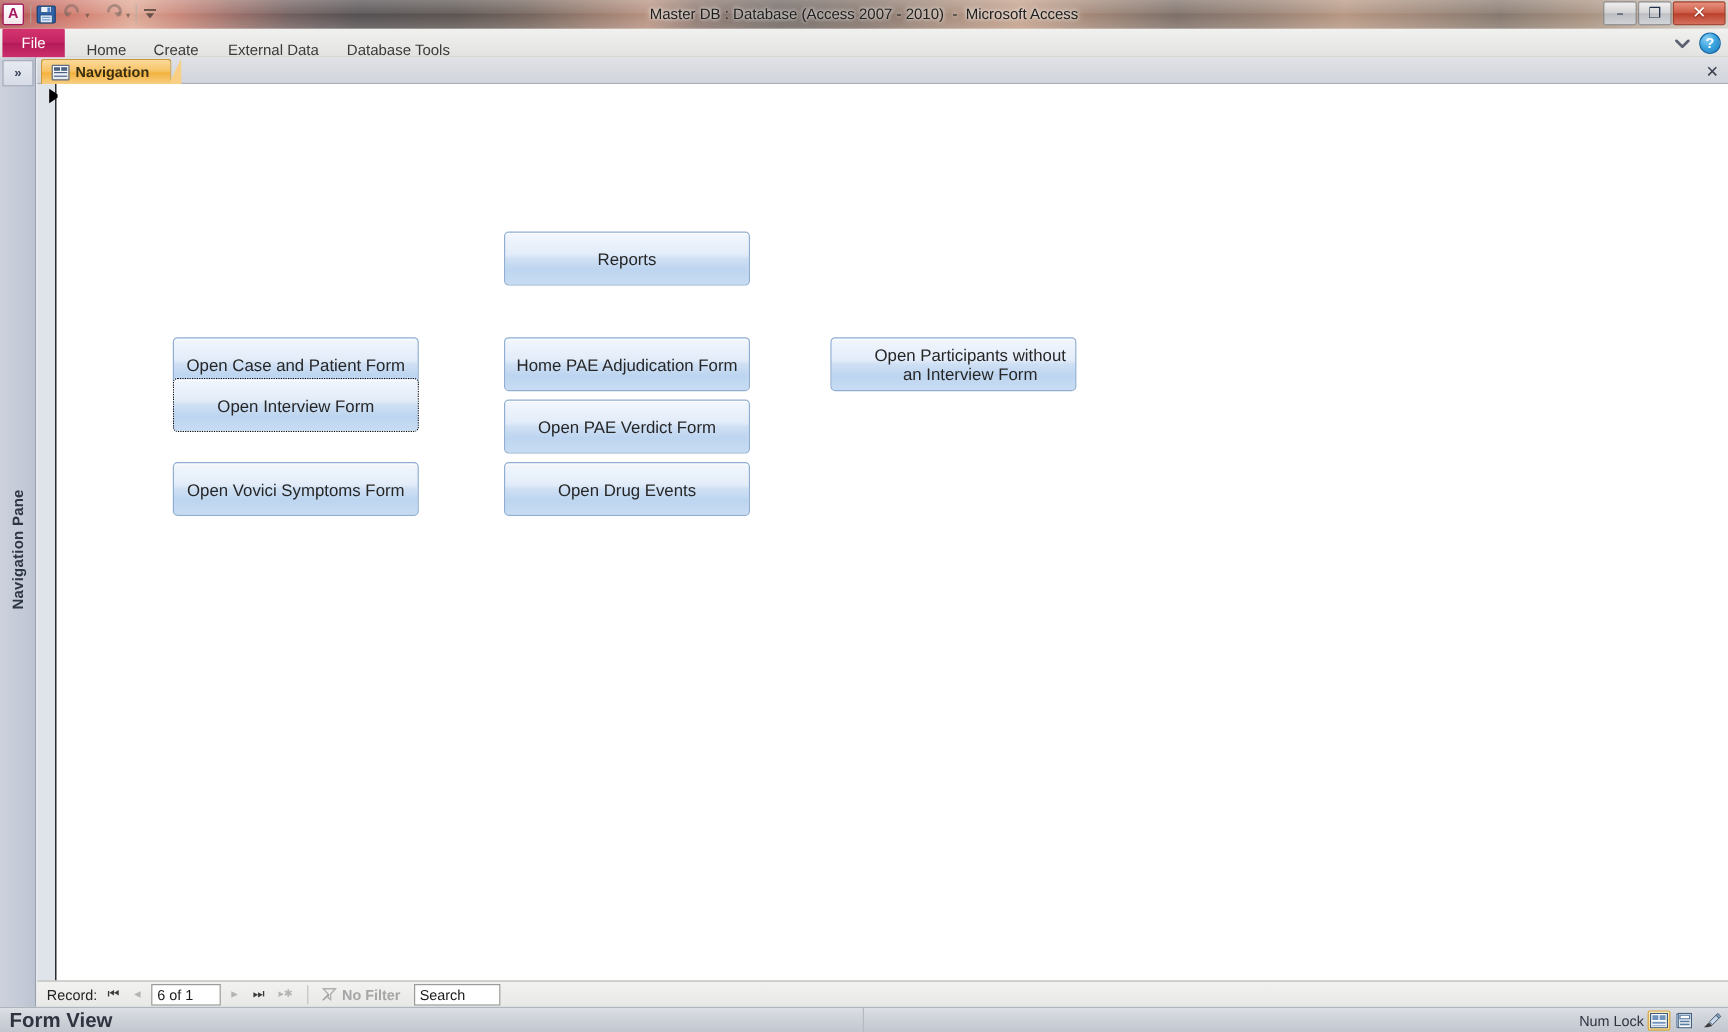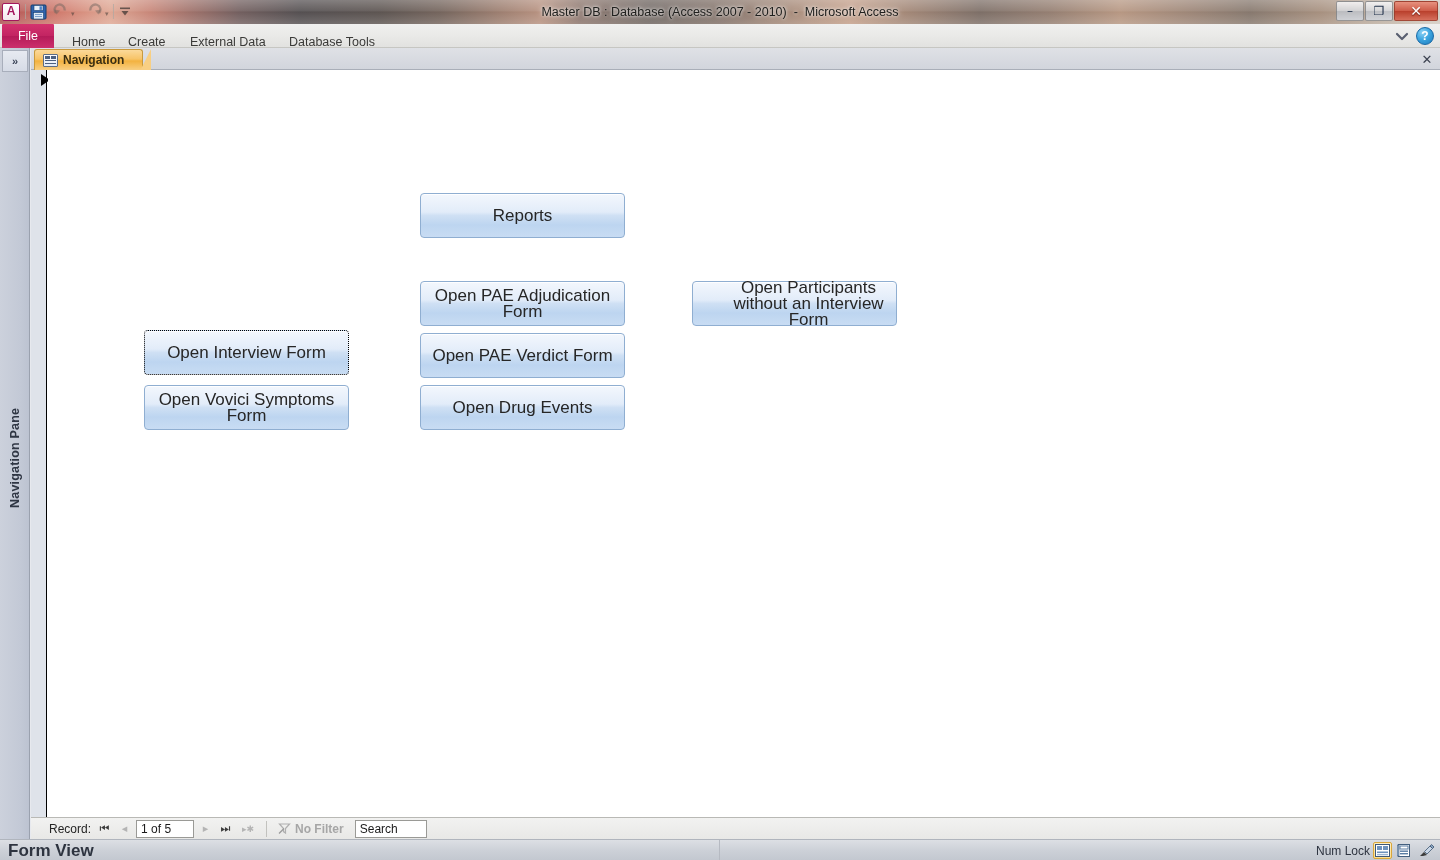--- a/index.html
+++ b/index.html
@@ -224,38 +224,38 @@
   }
 
   .form-canvas { position: absolute; left: 17px; top: 0; width: 1392px; height: 747px; background: #ffffff; }
 
   .sb-btn {
     position: absolute;
     background: linear-gradient(to bottom, #f3f7fd 0%, #e2ecf9 42%, #cfe0f4 50%, #bdd5f0 72%, #c8dcf3 100%);
     border: 1px solid #8faed1;
     border-radius: 4px;
     color: #262626;
-    font-size: 17px;
+    font-size: 14px;
     display: flex; align-items: center; justify-content: center;
     text-align: center;
     line-height: 16px;
     box-shadow: inset 0 1px 0 rgba(255,255,255,0.85);
     padding: 0 4px;
   }
   .sb-btn.focused {
     border: 1px dotted #000000;
     border-radius: 4px;
   }
 
   
   .recordbar {
     position: absolute; left: 31px; top: 769px; width: 1409px; height: 22px;
     background: linear-gradient(to bottom, #f2f2f1 0%, #e8e8e6 100%);
     border-top: 1px solid #b9b9b5;
-    display: flex; align-items: center; padding-left: 18px; gap: 3px;
+    display: flex; align-items: center; padding-left: 8px; gap: 3px;
   }
   .rb-label { font-size: 12px; color: #242424; margin-right: 2px; }
   .rb-nav {
     width: 17px; height: 18px;
     display: flex; align-items: center; justify-content: center;
     font-size: 11px; color: #3b3b3b; font-family: "DejaVu Sans", sans-serif;
   }
   .rb-nav.disabled { color: #b4b4b4; }
   .rb-input {
     width: 58px; height: 18px;
@@ -391,34 +391,35 @@
     <div class="doctab-close">✕</div>
   </div>
 
   <div class="formarea">
     <div class="record-selector">
       <div class="record-arrow"></div>
     </div>
 
     <div class="form-canvas">
       <div class="sb-btn" style="left:372px; top:123px; width:205px; height:45px;">Reports</div>
-      <div class="sb-btn focused" style="left:96px;  top:260px; width:205px; height:45px;">Open Interview Form</div>
+      <div class="sb-btn" style="left:96px;  top:211px; width:205px; height:45px;">Open Case and Patient Form</div>
+      <div class="sb-btn focused" style="left:96px;  top:245px; width:205px; height:45px;">Open Interview Form</div>
       <div class="sb-btn" style="left:96px;  top:315px; width:205px; height:45px;">Open Vovici Symptoms Form</div>
-      <div class="sb-btn" style="left:372px; top:211px; width:205px; height:45px;">Open PAE Adjudication Form</div>
+      <div class="sb-btn" style="left:372px; top:211px; width:205px; height:45px;">Home PAE Adjudication Form</div>
       <div class="sb-btn" style="left:372px; top:263px; width:205px; height:45px;">Open PAE Verdict Form</div>
       <div class="sb-btn" style="left:372px; top:315px; width:205px; height:45px;">Open Drug Events</div>
       <div class="sb-btn" style="left:644px; top:211px; width:205px; height:45px;padding-left:32px;">Open Participants without an Interview Form</div>
     </div>
   </div>
 
   <div class="recordbar">
     <span class="rb-label">Record:</span>
     <span class="rb-nav">⏮</span>
     <span class="rb-nav disabled">◂</span>
-    <span class="rb-input">1 of 5</span>
+    <span class="rb-input">6 of 1</span>
     <span class="rb-nav disabled">▸</span>
     <span class="rb-nav">⏭</span>
     <span class="rb-nav disabled" style="width:22px;font-size:9px;">▸✱</span>
     <span class="rb-sep"></span>
     <span class="rb-filter">
       <svg width="13" height="13" viewBox="0 0 13 13">
         <path d="M1.5 2 L11.5 2 L7.5 6.5 L7.5 11 L5.5 9.6 L5.5 6.5 Z" fill="none" stroke="#b0b0b0" stroke-width="1.2"></path>
         <path d="M1 11.5 L6 6.5" stroke="#9a9a9a" stroke-width="1.2"></path>
       </svg>
       <span>No Filter</span>

